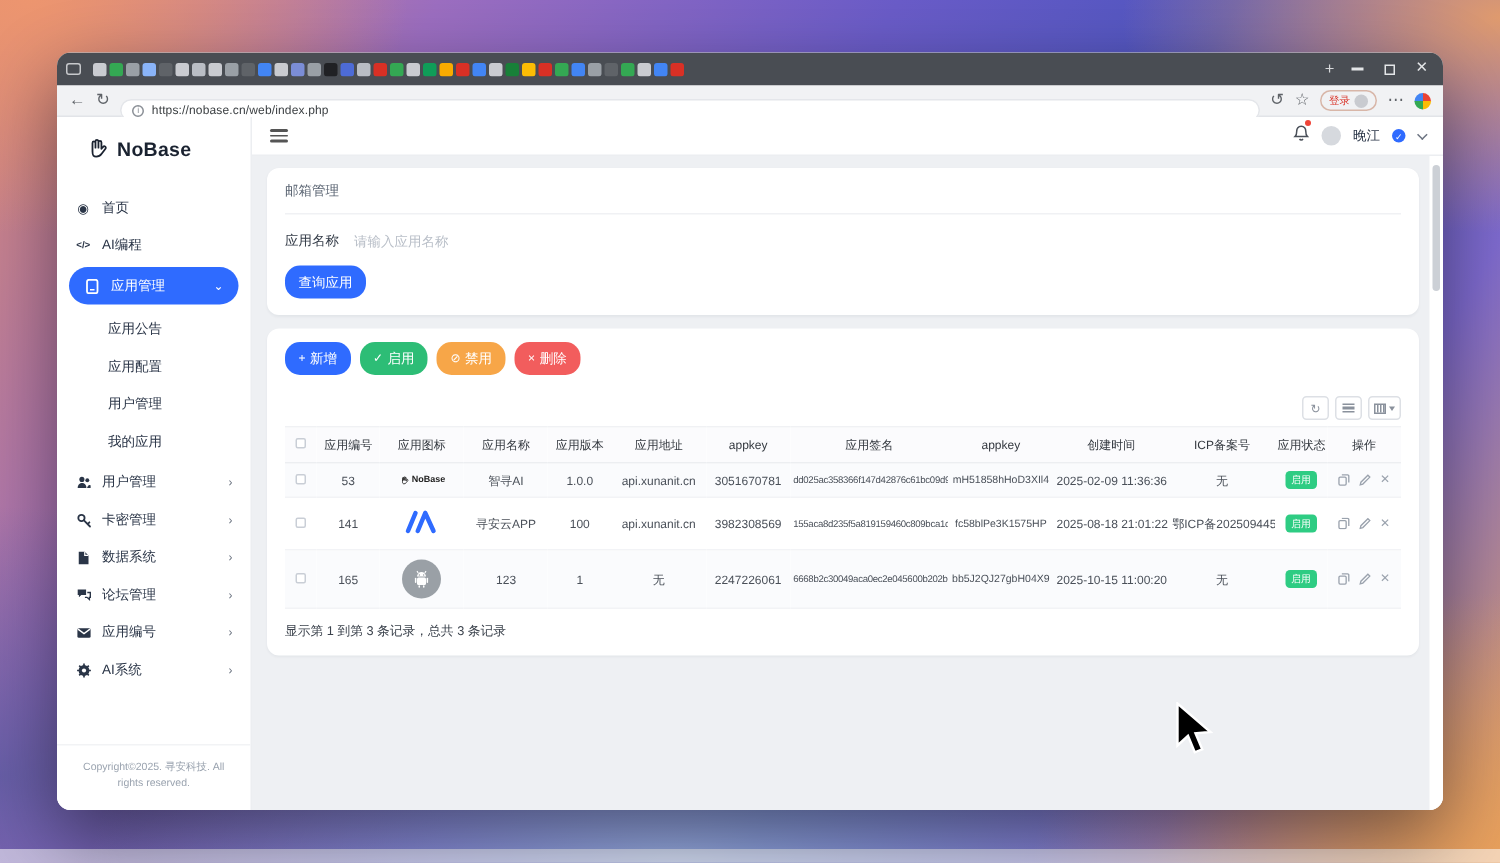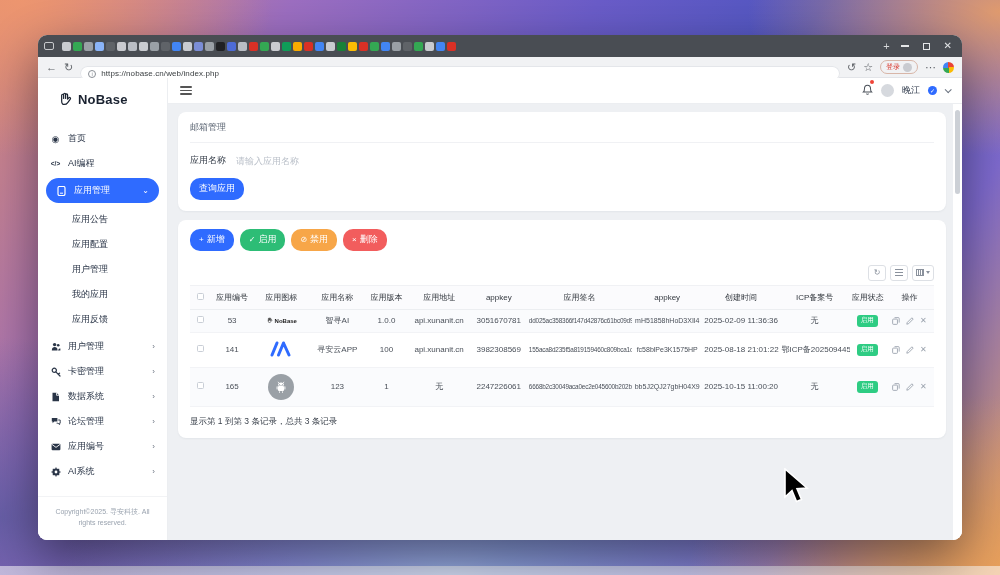--- a/index.html
+++ b/index.html
@@ -221,21 +221,20 @@
           </span>
           <span>应用管理</span>
           <span class="chev">⌄</span>
         </div>
 
         <div class="sub">
           <div class="smi">应用公告</div>
           <div class="smi">应用配置</div>
           <div class="smi">用户管理</div>
           <div class="smi">我的应用</div>
-          <div class="smi">应用反馈</div>
         </div>
 
         <div class="mi">
           <span class="ic">
             <svg width="10" height="9" viewBox="0 0 10 9">
                 <circle cx="3.6" cy="2.6" r="1.7" fill="#2a3547"></circle>
                 <circle cx="7.2" cy="3.2" r="1.3" fill="#2a3547"></circle>
                 <path d="M0.8 8.4 C0.8 6 2.2 5 3.7 5 S6.6 6 6.6 8.4 Z" fill="#2a3547"></path>
                 <path d="M7 8.4 C7.6 6.6 8.4 6 9.4 6.6 L9.4 8.4 Z" fill="#2a3547"></path>
               </svg>

